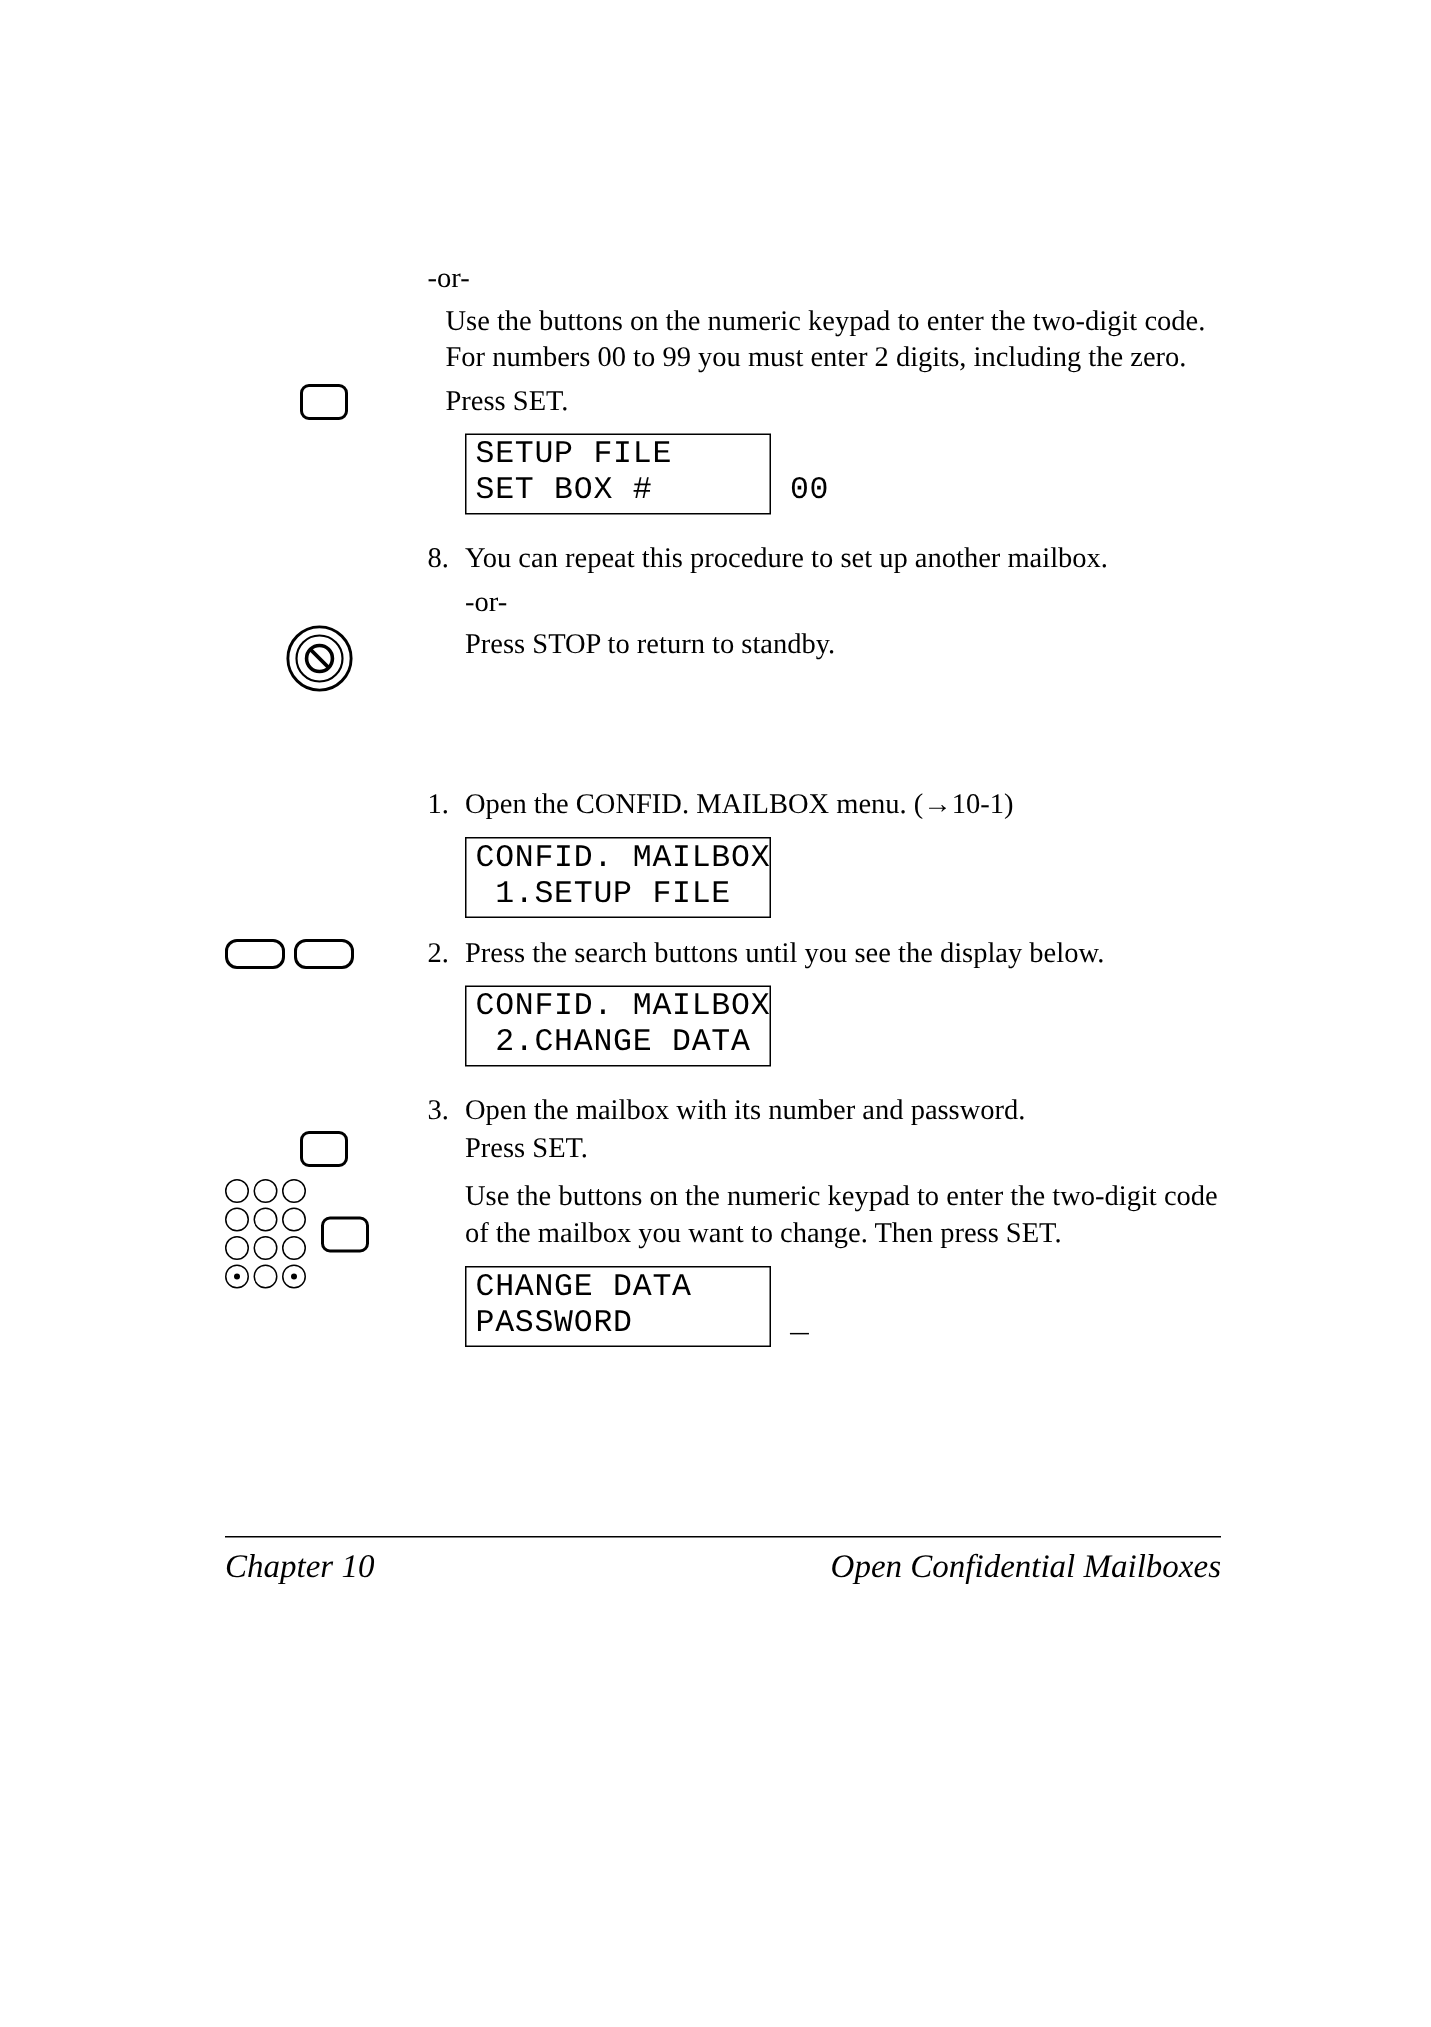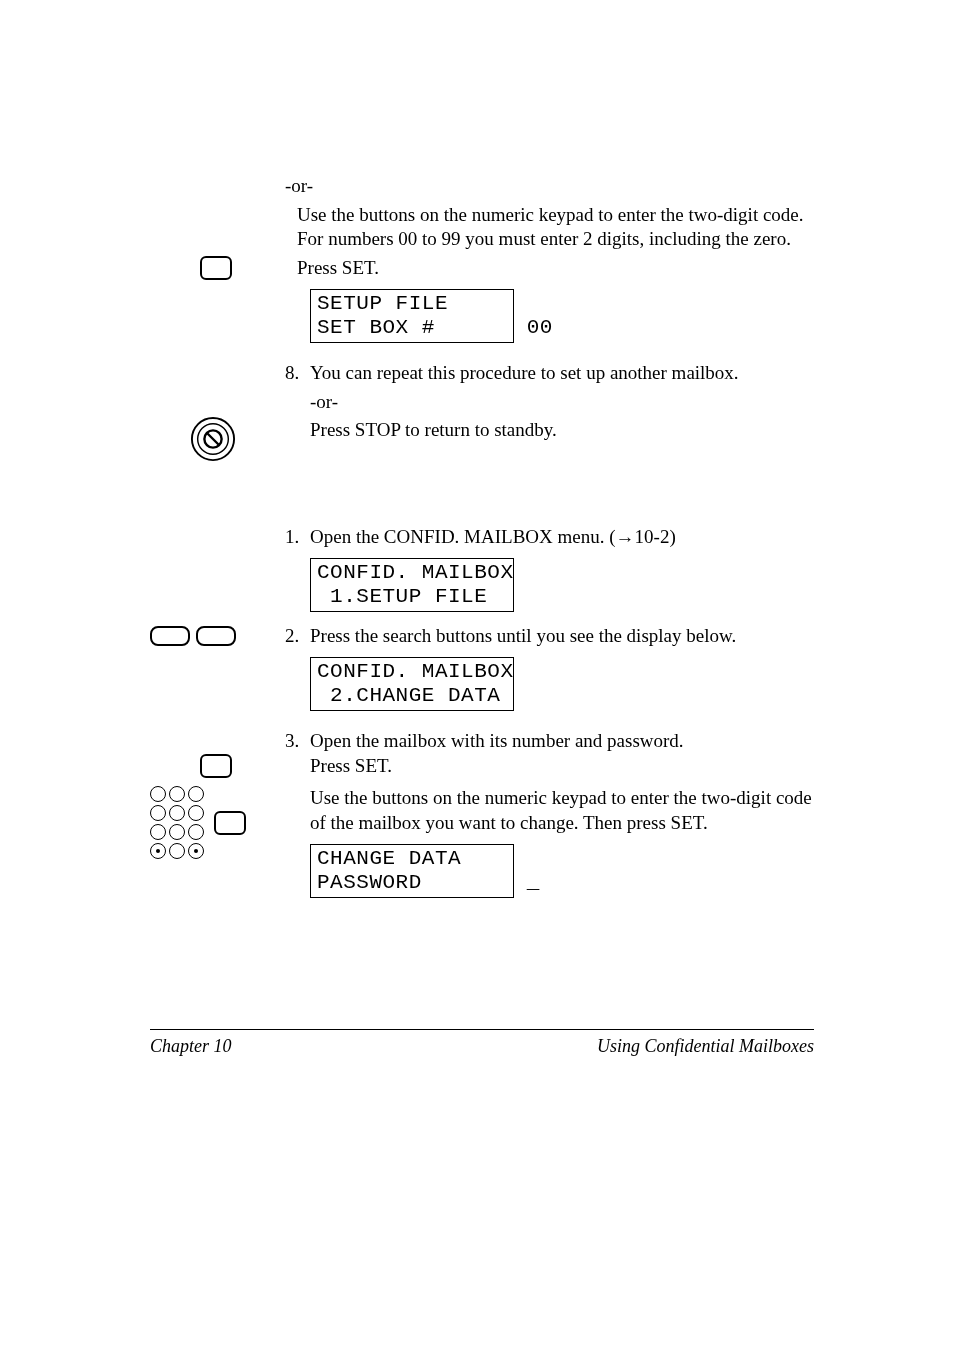--- a/index.html
+++ b/index.html
@@ -111,21 +111,21 @@
     bottom: 200px;
   }
   .footer-line {
     border-top: 1px solid #000;
     margin-bottom: 6px;
   }
   .footer-row {
     display: flex;
     justify-content: space-between;
     font-style: italic;
-    font-size: 18px;
+    font-size: 22px;
   }
 </style>
 </head>
 <body>
 
 <div class="page">
 
   <div class="content">
 
     <p class="para or">-or-</p>
@@ -158,21 +158,21 @@
         </svg>
       </div>
       <p class="para" style="margin-left:25px;">Press STOP to return to standby.</p>
     </div>
 
     <div class="section-gap"></div>
 
 
     <div class="step-row">
       <div class="step-num">1.</div>
-      <div class="step-text">Open the CONFID. MAILBOX menu. (→10-2)</div>
+      <div class="step-text">Open the CONFID. MAILBOX menu. (→10-1)</div>
     </div>
 
     <div class="display-box"><span>CONFID. MAILBOX</span>
 <span> 1.SETUP FILE</span></div>
 
     <div style="position:relative;">
       <div style="position:absolute; left:-135px; top:2px;">
         <div class="icon-search">
           <div class="pill"></div>
           <div class="pill"></div>
@@ -225,17 +225,17 @@
 
     <div class="display-box"><span>CHANGE DATA</span>
 <span>PASSWORD        _</span></div>
 
   </div>
 
   <div class="footer">
     <div class="footer-line"></div>
     <div class="footer-row">
       <span>Chapter 10</span>
-      <span>Using Confidential Mailboxes</span>
+      <span>Open Confidential Mailboxes</span>
     </div>
   </div>
 
 </div>
 
 </body></html>

